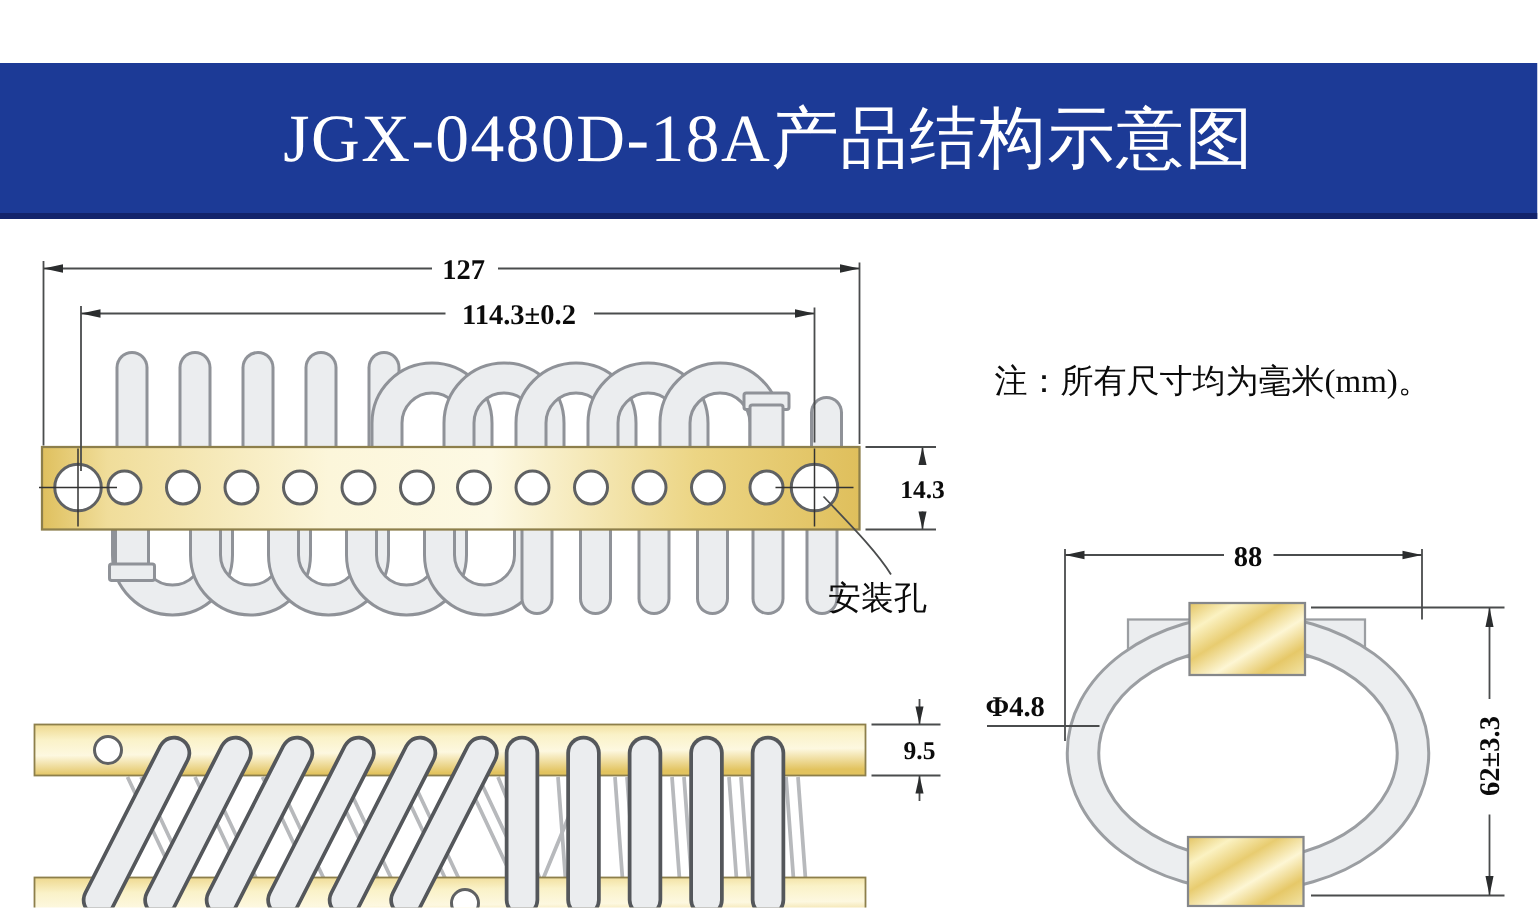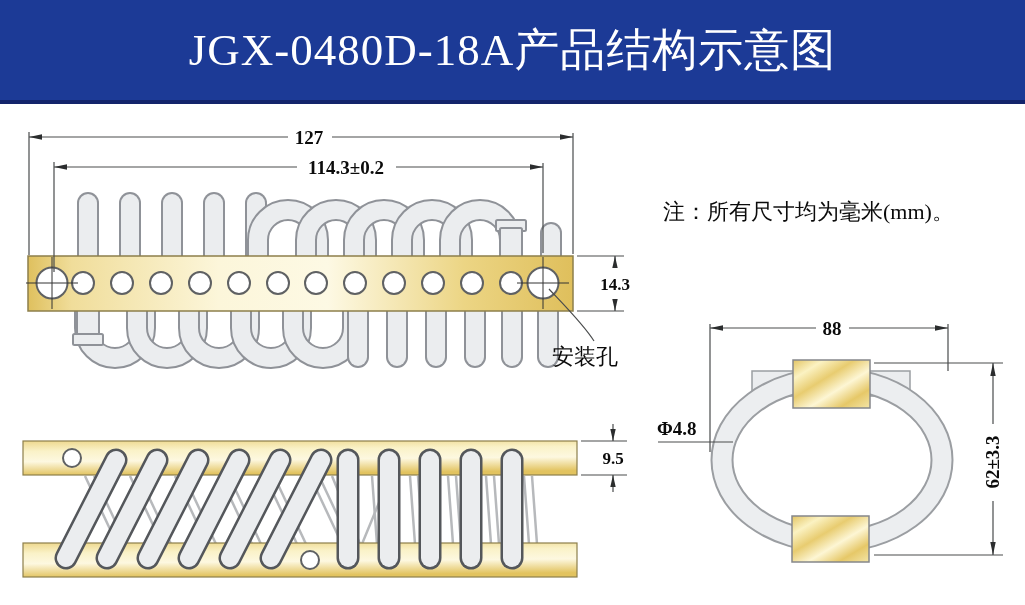--- a/index.html
+++ b/index.html
@@ -1,18 +1,18 @@
 <!DOCTYPE html>
 <html><head>
 <meta charset="utf-8">
 <style>
   html,body{margin:0;padding:0;background:#ffffff;width:1025px;height:605px;overflow:hidden;
             font-family:"Liberation Serif","DejaVu Serif",serif;}
   .header{width:1025px;height:100px;background:#1c3a96;border-bottom:4px solid #13246b;
-          display:flex;align-items:center;justify-content:center;}
+          display:flex;align-items:center;justify-content:center;margin-top:42px;}
   .header .title{color:#ffffff;font-size:45px;letter-spacing:1px;white-space:nowrap;}
   svg{display:block;}
   .dl{stroke:#4a4c4d;stroke-width:1.2;fill:none;}
   .ar{fill:#2b2d2e;stroke:none;}
   .wb{stroke:#8f9298;stroke-width:22;fill:none;stroke-linecap:round;}
   .wf{stroke:#ebedef;stroke-width:18;fill:none;stroke-linecap:round;}
   .wb2{stroke:#54575b;stroke-width:23;fill:none;stroke-linecap:round;}
   .wf2{stroke:#ebedef;stroke-width:18;fill:none;stroke-linecap:round;}
   .thin{stroke:#b7b9bc;stroke-width:2.5;fill:none;}
   .hole{fill:#ffffff;stroke:#5f6163;stroke-width:2;}

